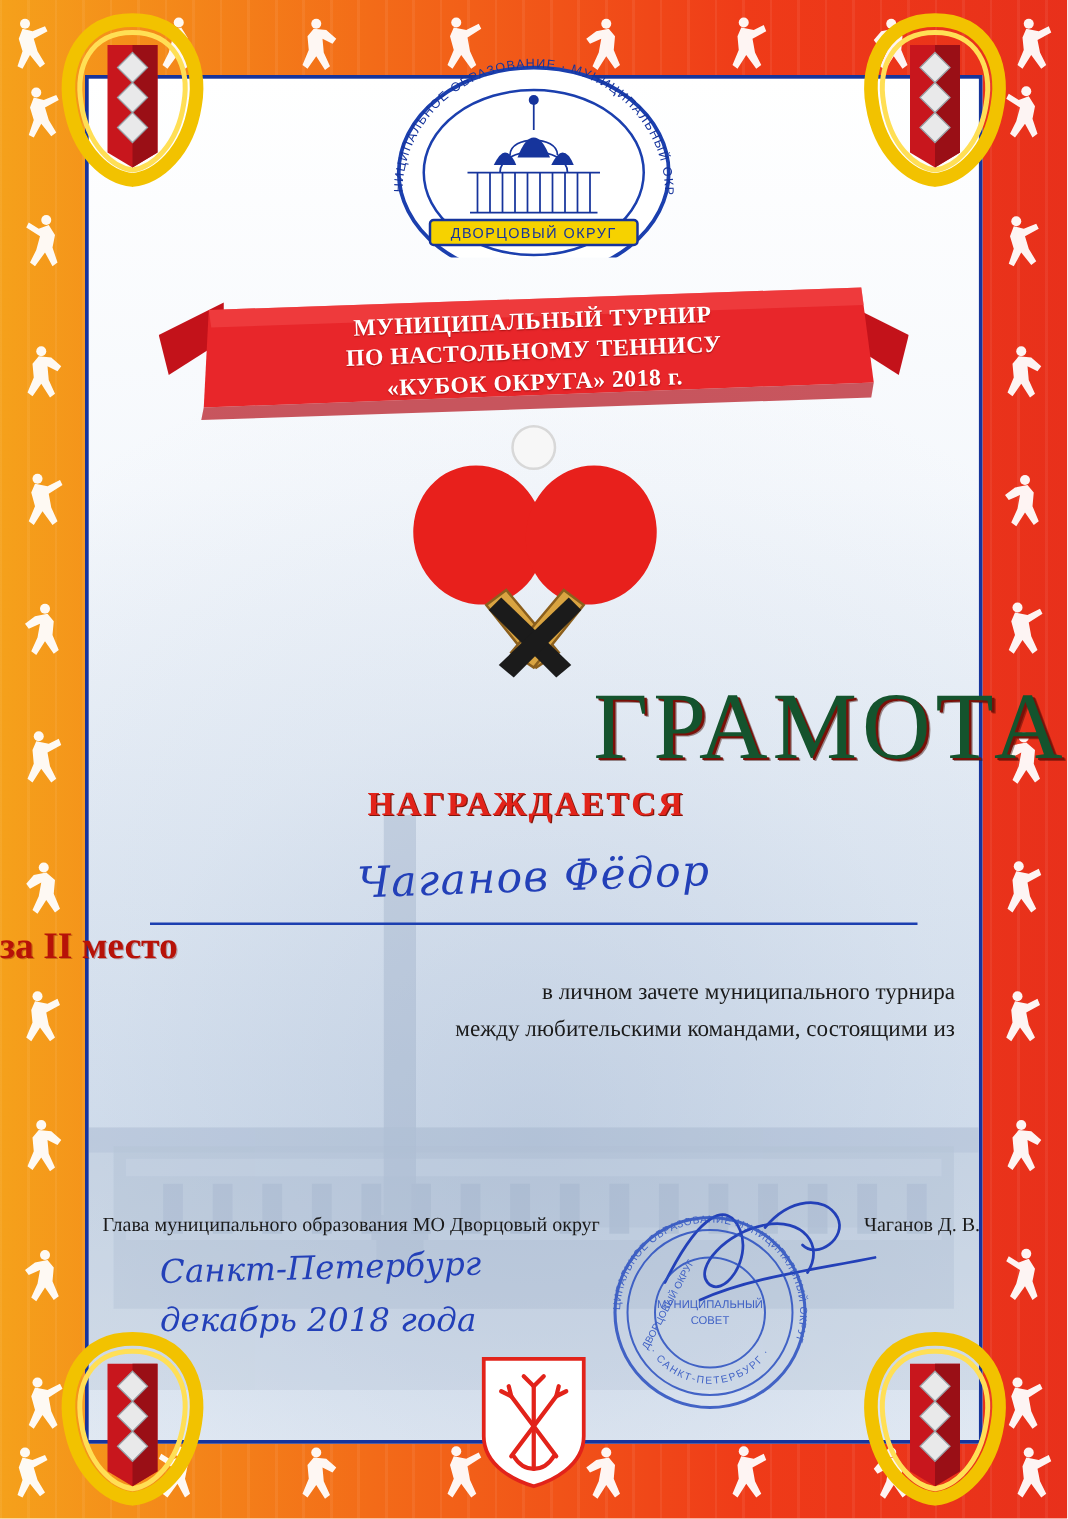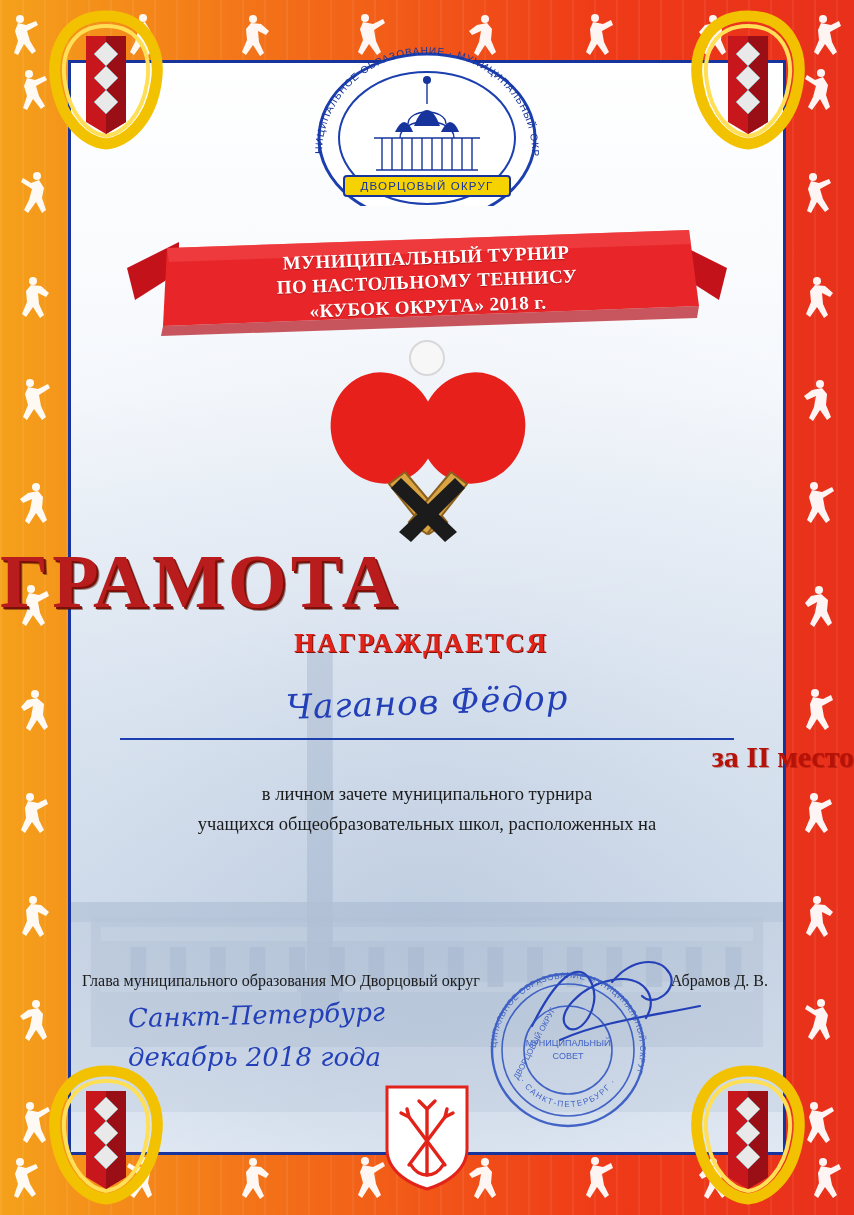--- a/index.html
+++ b/index.html
@@ -150,26 +150,26 @@
     top: 336px;
     width: 260px;
     height: 210px;
   }
   .paddles svg { width: 100%; height: 100%; display:block; }
 
   .title-gramota {
     position: absolute;
     left: 0; right: 0;
     top: 538px;
-    text-align: left;
+    text-align: right;
     font-family: "Liberation Serif", serif;
-    font-weight: 700;
+    font-weight: 400;
     font-size: 76px;
     letter-spacing: 4px;
-    color: #b91c1c;
+    color: #14532d;
     text-shadow:
       2px 2px 0 #7a1008,
       3px 3px 0 rgba(60,10,5,.45);
   }
   .subtitle {
     position: absolute;
     left: 0; right: 12px;
     top: 628px;
     text-align: center;
     font-family: "Liberation Serif", serif;
@@ -197,41 +197,41 @@
     font-size: 34px;
     color: #2340b8;
     white-space: nowrap;
     letter-spacing: 1px;
   }
 
   .place {
     position: absolute;
     left: 0; right: 0;
     top: 740px;
-    text-align: right;
+    text-align: left;
     font-size: 30px;
     font-weight: 700;
     color: #b71208;
     text-shadow: 1px 1px 0 rgba(120,10,5,.35);
   }
 
   .body-text {
     position: absolute;
     left: 90px; right: 90px;
     top: 780px;
-    text-align: center;
+    text-align: right;
     font-size: 18.5px;
     line-height: 1.62;
     color: #1b1b1b;
   }
   .body-text div { white-space: nowrap; }
 
   .signature-row {
     position: absolute;
-    left: 82px; right: 86px;
+    left: 82px; right: 70px;
     top: 972px;
     font-size: 16px;
     color: #1b1b1b;
     display: flex;
     justify-content: space-between;
     align-items: baseline;
   }
 
   .city {
     position: absolute;
@@ -768,26 +768,26 @@
     <div class="title-gramota">ГРАМОТА</div>
     <div class="subtitle">НАГРАЖДАЕТСЯ</div>
 
     <div class="name-line"></div>
     <div class="handwritten-name">Чаганов   Фёдор</div>
 
     <div class="place">за II место</div>
 
     <div class="body-text">
       <div>в личном зачете муниципального турнира</div>
-      <div>учащихся общеобразовательных школ, расположенных на</div>
+      <div>между любительскими командами, состоящими из</div>
     </div>
 
     <div class="signature-row">
       <span>Глава муниципального образования МО Дворцовый округ</span>
-      <span>Абрамов Д. В.</span>
+      <span>Чаганов Д. В.</span>
     </div>
 
     <div class="sign-scribble">
       <svg viewBox="0 0 200 160">
         <g fill="none" stroke="#2340b8" stroke-width="2.2" stroke-linecap="round">
           <path d="M12 96 C40 40 62 30 72 54 C82 78 58 110 46 96 C36 84 60 56 92 50 C122 44 140 66 126 88"></path>
           <path d="M92 52 C112 28 140 26 150 44 C158 60 134 78 122 66"></path>
           <path d="M40 110 C80 92 130 86 180 76"></path>
         </g>
       </svg>

